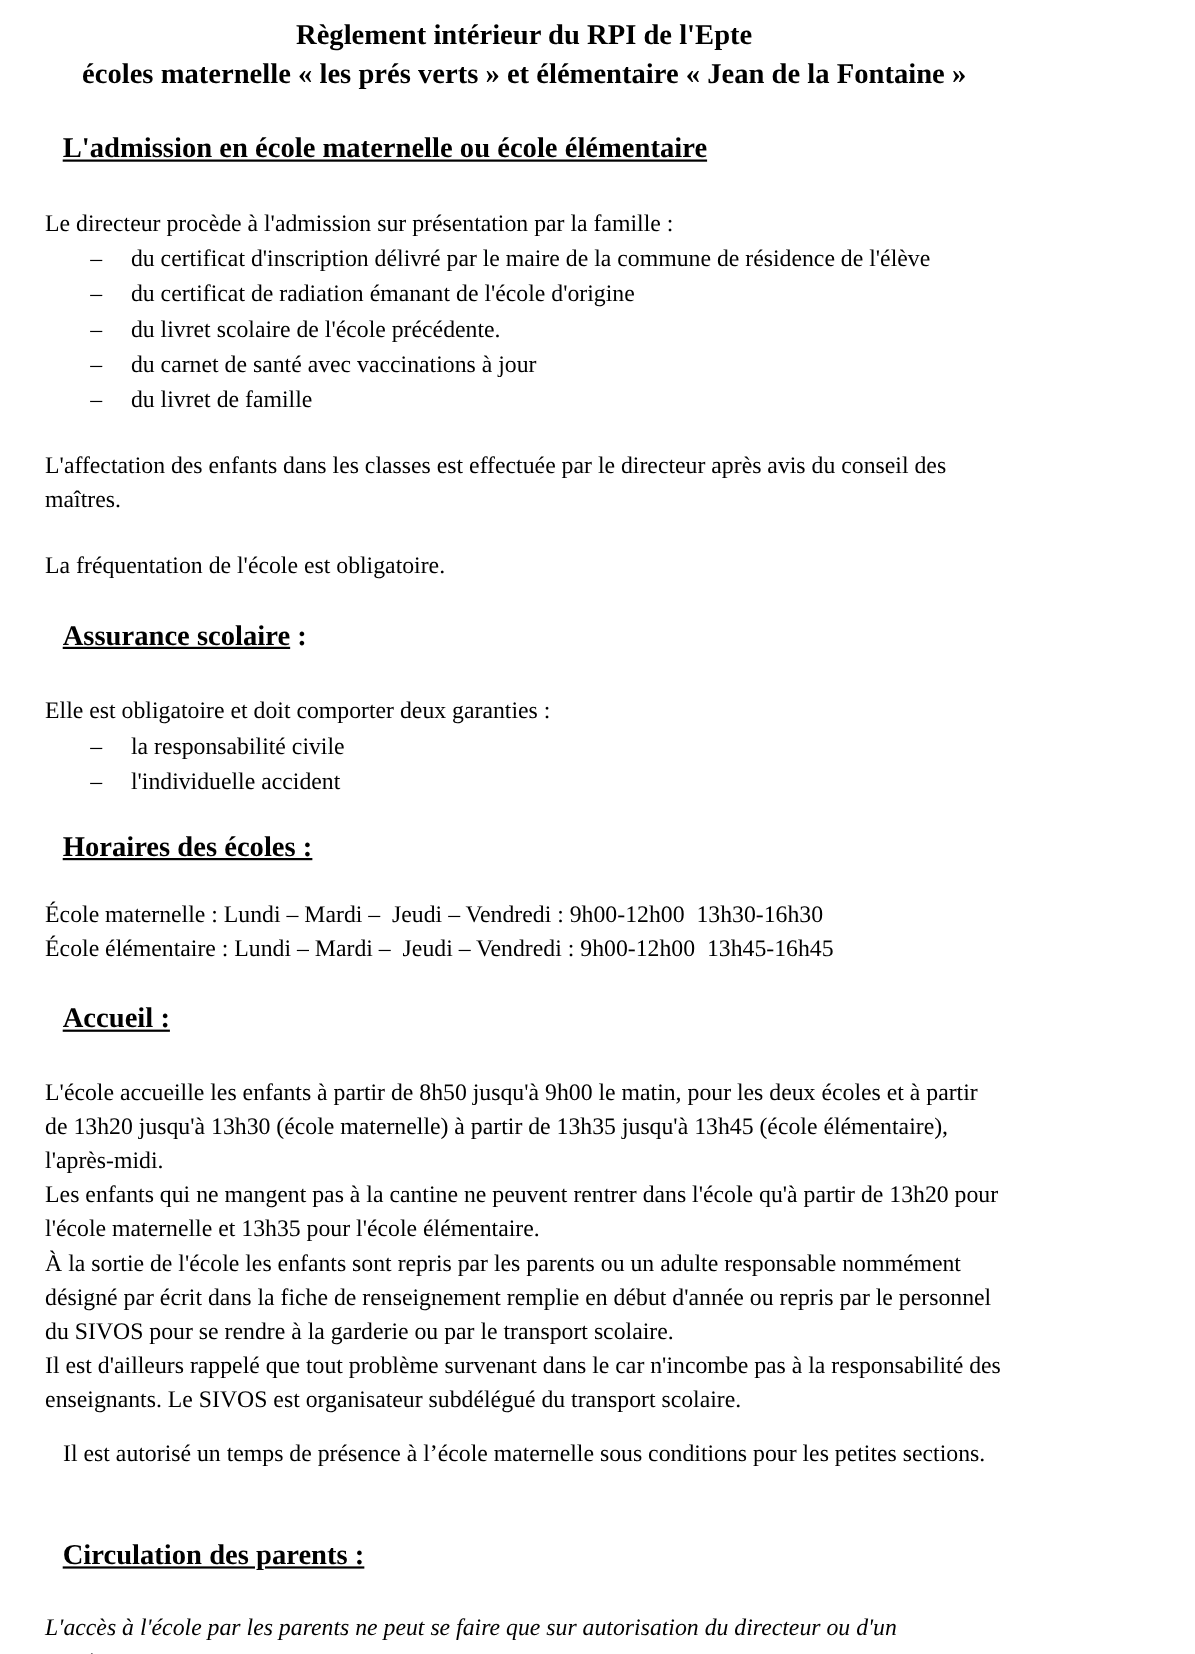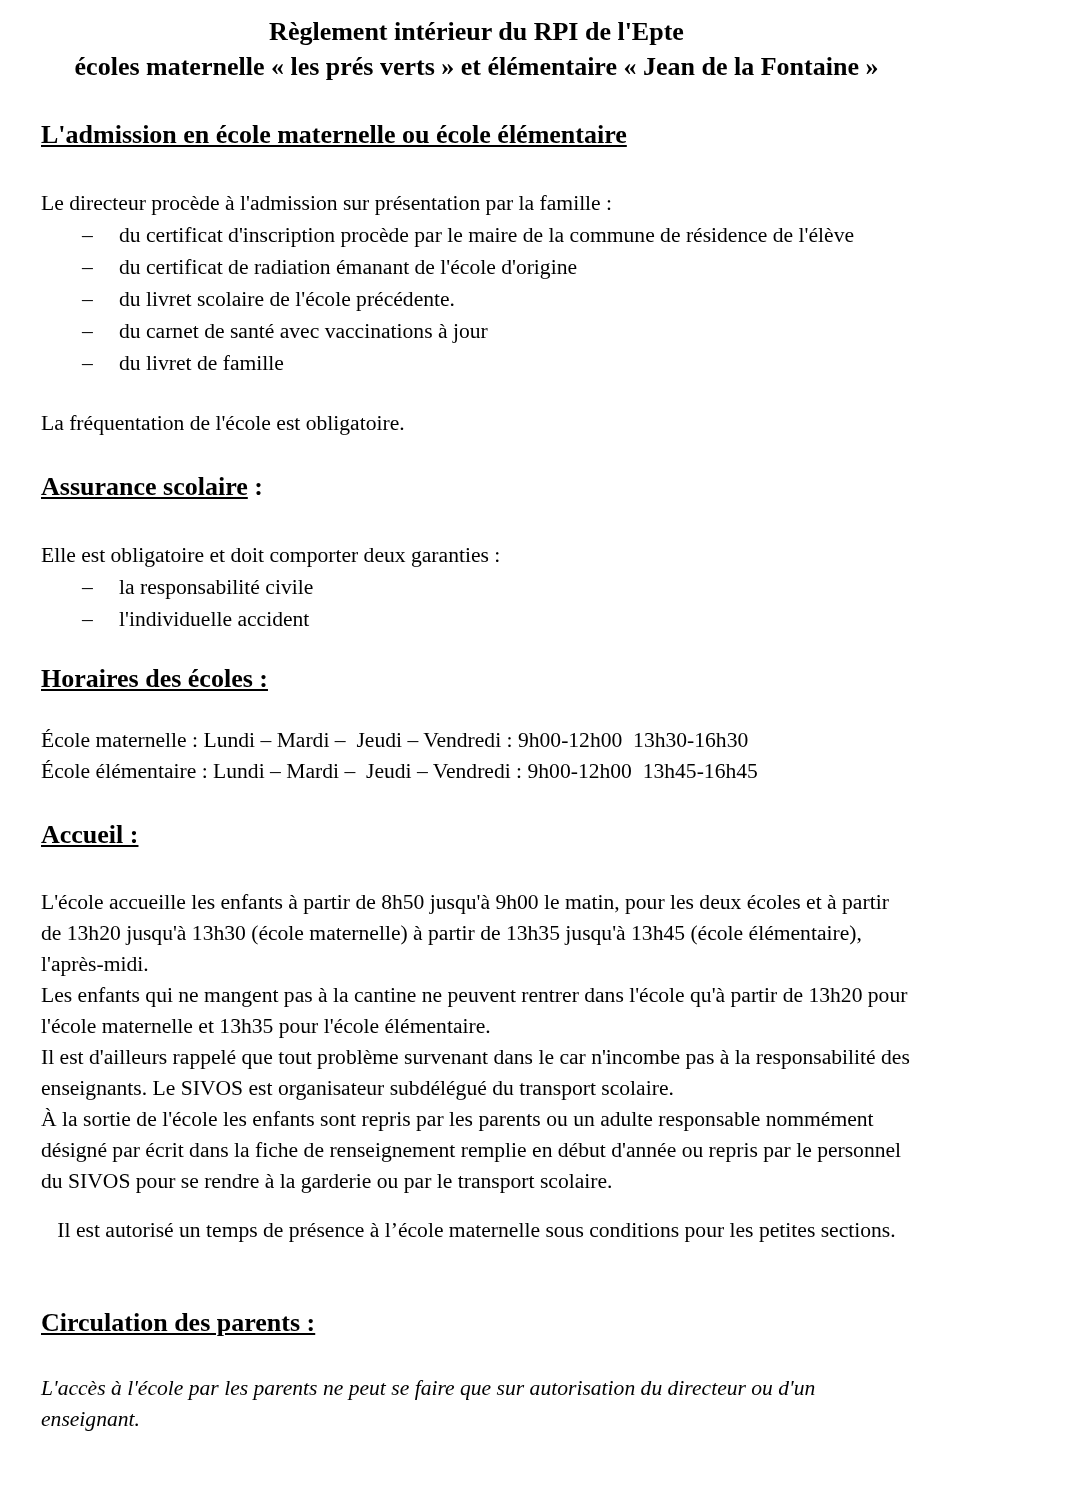--- a/index.html
+++ b/index.html
@@ -23,21 +23,21 @@
   .doc-title {
     font-size: 26px;
     line-height: 35px;
     font-weight: 700;
     text-align: center;
   }
   .sec-heading {
     font-size: 26px;
     line-height: 34px;
     font-weight: 700;
-    margin: 0;
+    margin: 16px;
   }
   .u { text-decoration: underline; }
   p { margin: 0; }
   .bold { font-weight: 400; }
   .sched { white-space: pre-wrap; }
   .list .li {
     position: relative;
     padding-left: 78px;
     line-height: 32px;
   }
@@ -68,27 +68,28 @@
   <div class="doc-title">
     <div>Règlement intérieur du RPI de l'Epte</div>
     <div>écoles maternelle « les prés verts » et élémentaire « Jean de la Fontaine »</div>
   </div>
 
   <h2 class="sec-heading mt-heading1"><span class="u">L'admission en école maternelle ou école élémentaire</span></h2>
 
   <p class="mt-intro">Le directeur procède à l'admission sur présentation par la famille :</p>
 
   <div class="list">
-    <div class="li"><span class="dash">–</span><span>du certificat d'inscription procède par le maire de la commune de résidence de l'élève</span></div>
+    <div class="li"><span class="dash">–</span><span>du certificat d'inscription délivré par le maire de la commune de résidence de l'élève</span></div>
     <div class="li"><span class="dash">–</span><span>du certificat de radiation émanant de l'école d'origine</span></div>
     <div class="li"><span class="dash">–</span><span>du livret scolaire de l'école précédente.</span></div>
     <div class="li"><span class="dash">–</span><span>du carnet de santé avec vaccinations à jour</span></div>
     <div class="li"><span class="dash">–</span><span>du livret de famille</span></div>
   </div>
 
+  <p class="mt-affectation">L'affectation des enfants dans les classes est effectuée par le directeur après avis du conseil des maîtres.</p>
 
   <p class="bold mt-obligation">La fréquentation de l'école est obligatoire.</p>
 
   <h2 class="sec-heading mt-assurance"><span class="u">Assurance scolaire</span><span class="sched"> :</span></h2>
 
   <p class="mt-intro">Elle est obligatoire et doit comporter deux garanties :</p>
 
   <div class="list">
     <div class="li"><span class="dash">–</span><span>la responsabilité civile</span></div>
     <div class="li"><span class="dash">–</span><span>l'individuelle accident</span></div>
@@ -96,21 +97,21 @@
 
   <h2 class="sec-heading mt-horaires"><span class="u">Horaires des écoles :</span></h2>
 
   <p class="bold sched mt-sched">École maternelle : Lundi – Mardi –  Jeudi – Vendredi : 9h00-12h00  13h30-16h30</p>
   <p class="bold sched">École élémentaire : Lundi – Mardi –  Jeudi – Vendredi : 9h00-12h00  13h45-16h45</p>
 
   <h2 class="sec-heading mt-accueil"><span class="u">Accueil :</span></h2>
 
   <p class="mt-para1">L'école accueille les enfants à partir de 8h50 jusqu'à 9h00 le matin, pour les deux écoles et à partir de 13h20 jusqu'à 13h30 (école maternelle) à partir de 13h35 jusqu'à 13h45 (école élémentaire), l'après-midi.</p>
   <p>Les enfants qui ne mangent pas à la cantine ne peuvent rentrer dans l'école qu'à partir de 13h20 pour l'école maternelle et 13h35 pour l'école élémentaire.</p>
+  <p>À la sortie de l'école les enfants sont repris par les parents ou un adulte responsable nommément désigné par écrit dans la fiche de renseignement remplie en début d'année ou repris par le personnel du SIVOS pour se rendre à la garderie ou par le transport scolaire.</p>
   <p>Il est d'ailleurs rappelé que tout problème survenant dans le car n'incombe pas à la responsabilité des enseignants. Le SIVOS est organisateur subdélégué du transport scolaire.</p>
-  <p>À la sortie de l'école les enfants sont repris par les parents ou un adulte responsable nommément désigné par écrit dans la fiche de renseignement remplie en début d'année ou repris par le personnel du SIVOS pour se rendre à la garderie ou par le transport scolaire.</p>
   <p class="mt-para5">Il est autorisé un temps de présence à l’école maternelle sous conditions pour les petites sections.</p>
 
   <h2 class="sec-heading mt-circulation"><span class="u">Circulation des parents :</span></h2>
 
   <p class="mt-acces">L'accès à l'école par les parents ne peut se faire que sur autorisation du directeur ou d'un enseignant.</p>
 
 </div>
 
 </body></html>

